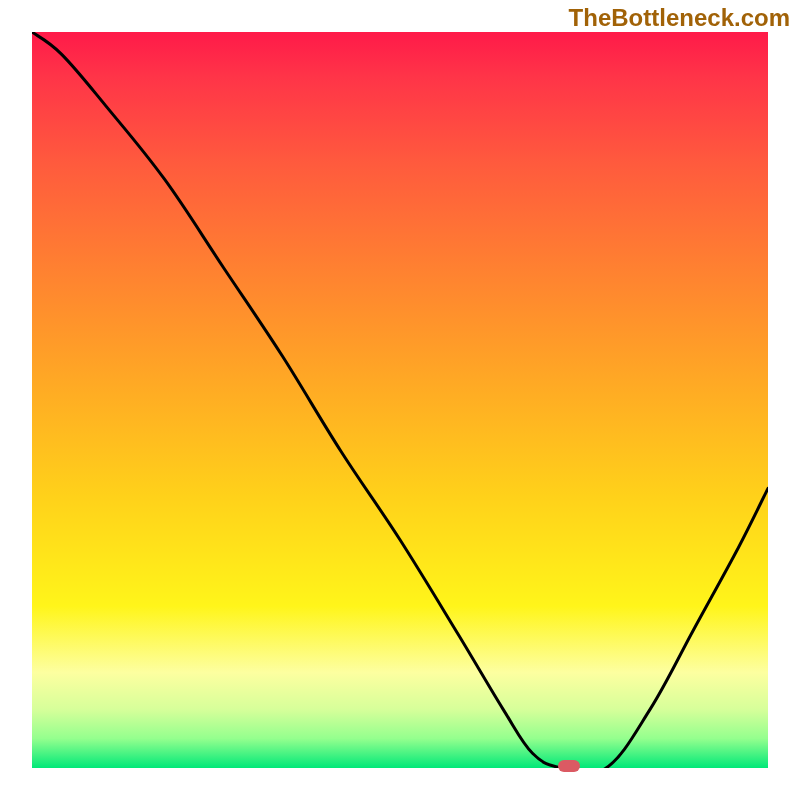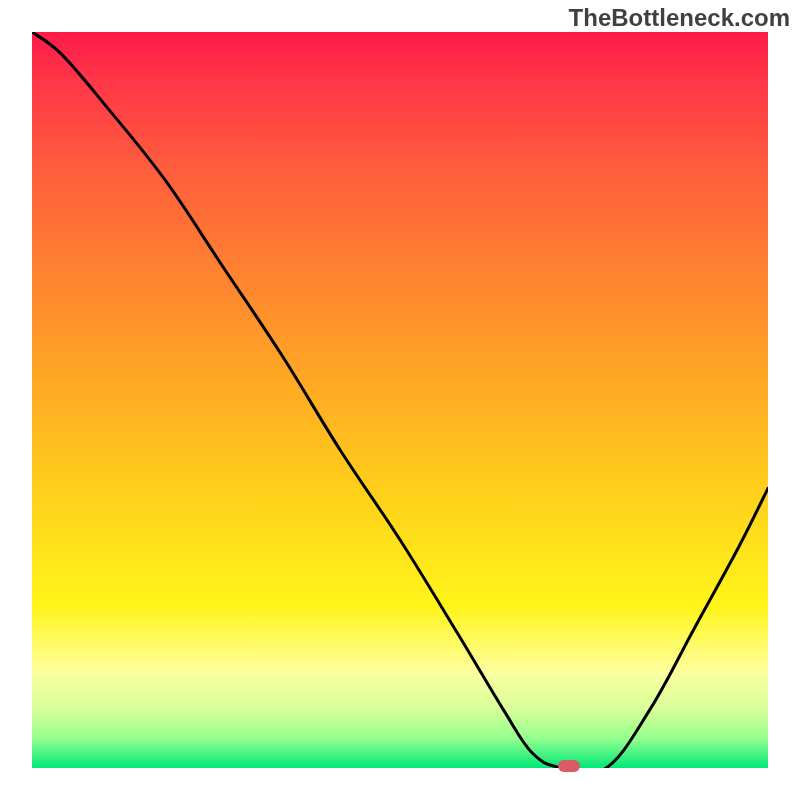--- a/index.html
+++ b/index.html
@@ -15,21 +15,21 @@
     width: 800px;
     height: 800px;
   }
   .watermark {
     position: absolute;
     top: 4px;
     right: 10px;
     font-family: Arial, Helvetica, sans-serif;
     font-size: 24px;
     font-weight: bold;
-    color: #404040;
+    color: #a16207;
     z-index: 10;
   }
   .plot-area {
     position: absolute;
     top: 32px;
     left: 32px;
     width: 736px;
     height: 736px;
     background: #000;
   }

